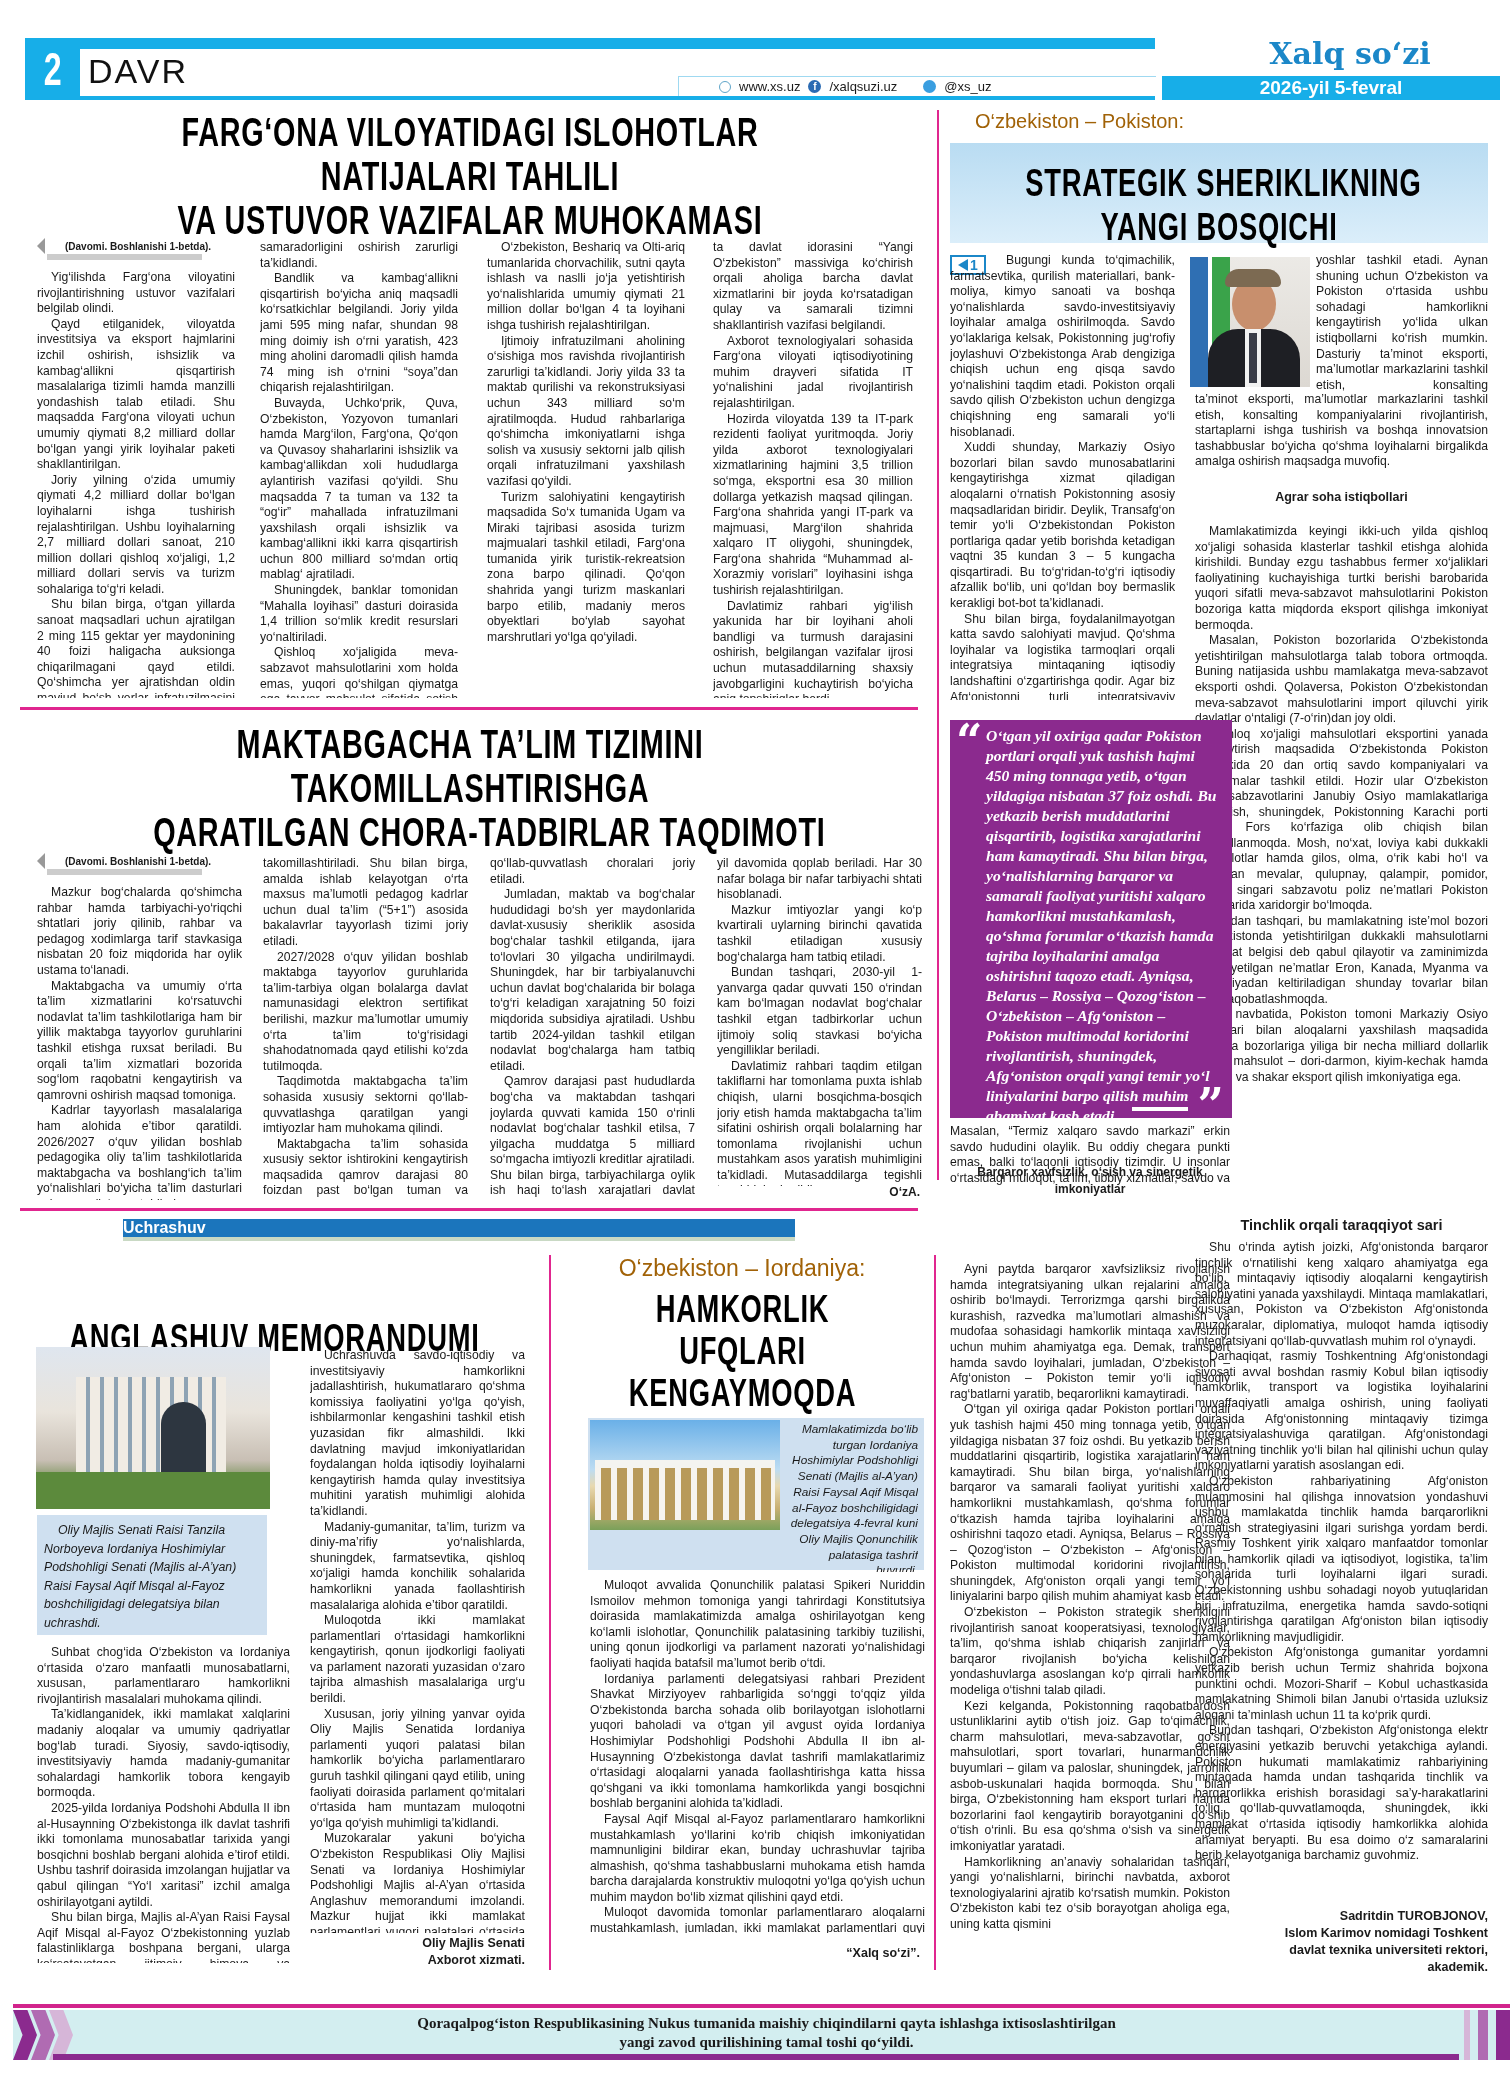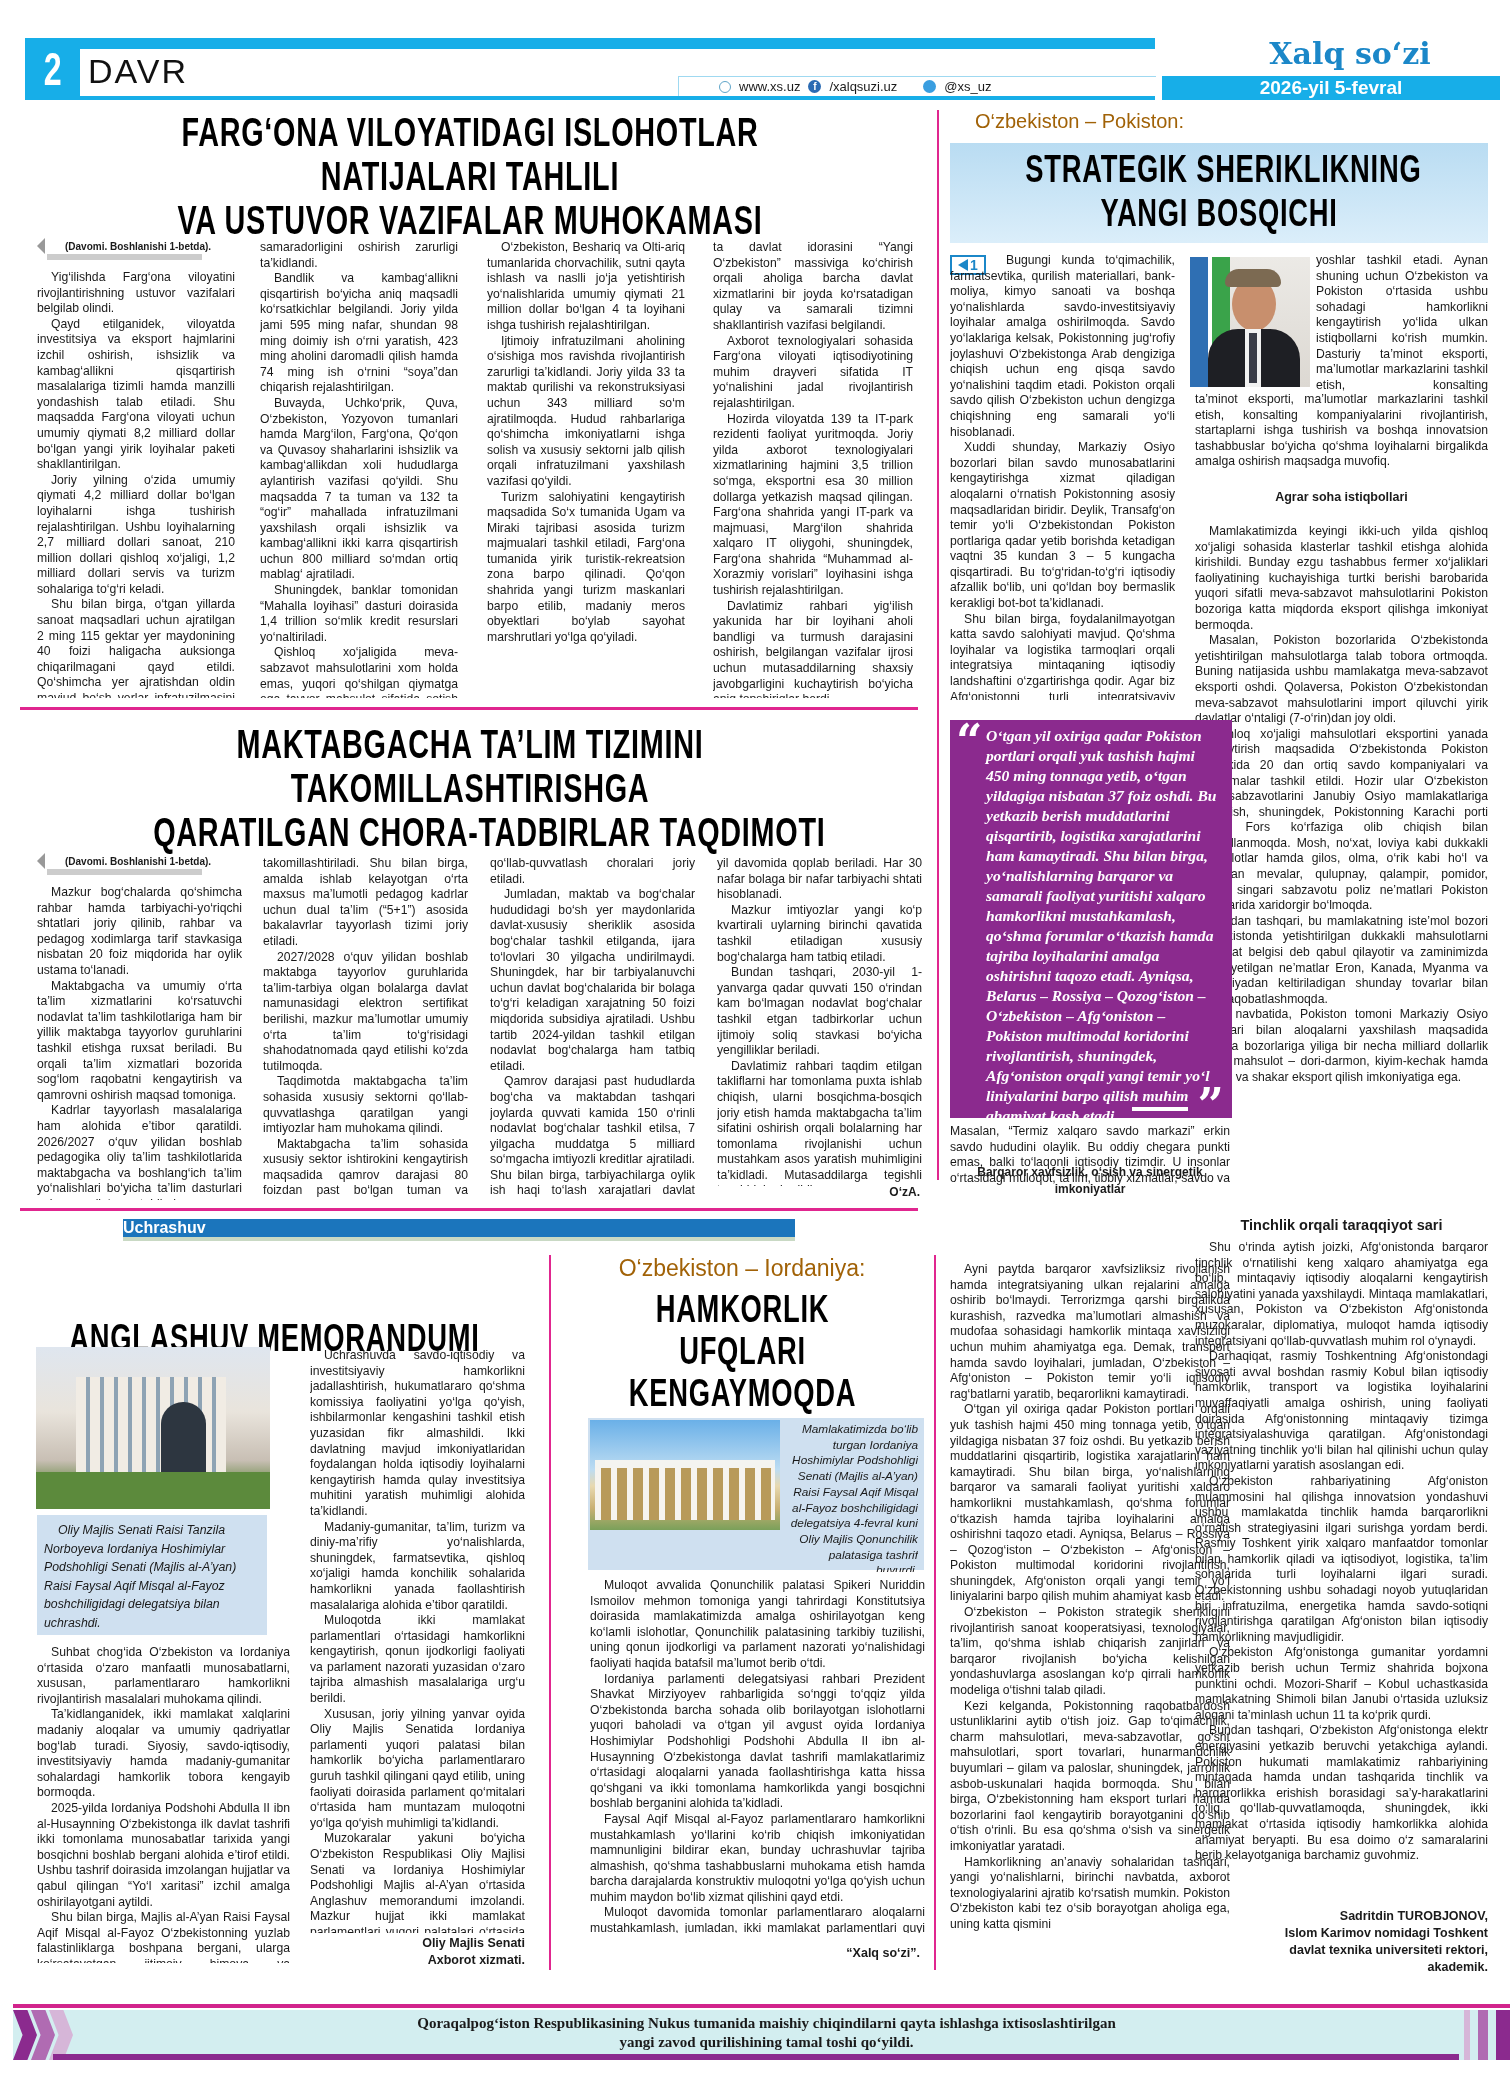--- a/index.html
+++ b/index.html
@@ -171,21 +171,21 @@
   <p>Iordaniya parlamenti delegatsiyasi rahbari Prezident Shavkat Mirziyoyev rahbarligida so‘nggi to‘qqiz yilda O‘zbekistonda barcha sohada olib borilayotgan islohotlarni yuqori baholadi va o‘tgan yil avgust oyida Iordaniya Hoshimiylar Podshohligi Podshohi Abdulla II ibn al-Husaynning O‘zbekistonga davlat tashrifi mamlakatlarimiz o‘rtasidagi aloqalarni yanada faollashtirishga katta hissa qo‘shgani va ikki tomonlama hamkorlikda yangi bosqichni boshlab berganini alohida ta’kidladi.</p>
   <p>Faysal Aqif Misqal al-Fayoz parlamentlararo hamkorlikni mustahkamlash yo‘llarini ko‘rib chiqish imkoniyatidan mamnunligini bildirar ekan, bunday uchrashuvlar tajriba almashish, qo‘shma tashabbuslarni muhokama etish hamda barcha darajalarda konstruktiv muloqotni yo‘lga qo‘yish uchun muhim maydon bo‘lib xizmat qilishini qayd etdi.</p>
   <p>Muloqot davomida tomonlar parlamentlararo aloqalarni mustahkamlash, jumladan, ikki mamlakat parlamentlari quyi palatalari vakillarining o‘zaro tashriflarini tashkil etish hamda qo‘mitalar o‘rtasidagi hamkorlikni kuchaytirish bo‘yicha kelishib oldi.</p>
 
 </div>
 <div class="abs sig" style="left:760px;top:1945px;width:160px">“Xalq so‘zi”.</div>
 <div class="abs vline-pink" style="left:934px;top:1255px;height:715px"></div>
 
 <div class="abs vline-pink" style="left:937px;top:110px;height:1070px"></div>
 <div class="abs kicker" style="left:975px;top:110px;font-size:20px">O‘zbekiston – Pokiston:</div>
-<div class="abs" style="left:950px;top:143px;width:538px;height:100px;background:linear-gradient(180deg,#b9dcf2 0%,#dbeefa 100%);padding-top:4px">
+<div class="abs" style="left:950px;top:143px;width:538px;height:100px;background:linear-gradient(180deg,#b9dcf2 0%,#dbeefa 100%);padding-top:18px">
   <div class="h-big cond" style="font-size:38px;line-height:44px">STRATEGIK SHERIKLIKNING</div>
   <div class="h-big cond" style="font-size:38px;line-height:44px">YANGI BOSQICHI</div>
 </div>
 <div class="abs" style="left:950px;top:255px;width:36px;height:20px;border:2px solid #1b87c8;display:flex;align-items:center;justify-content:center;gap:2px;background:#fff">
   <span style="width:0;height:0;border-top:6px solid transparent;border-bottom:6px solid transparent;border-right:10px solid #1b87c8"></span>
   <span style="font-weight:bold;color:#1b87c8;font-size:14px">1</span>
 </div>
 <div class="col" style="left:950px;top:253px;width:225px;height:447px">
   <p style="text-indent:56px">Bugungi kunda to‘qimachilik, farmatsevtika, qurilish materiallari, bank-moliya, kimyo sanoati va boshqa yo‘nalishlarda savdo-investitsiyaviy loyihalar amalga oshirilmoqda. Savdo yo‘laklariga kelsak, Pokistonning jug‘rofiy joylashuvi O‘zbekistonga Arab dengiziga chiqish uchun eng qisqa savdo yo‘nalishini taqdim etadi. Pokiston orqali savdo qilish O‘zbekiston uchun dengizga chiqishning eng samarali yo‘li hisoblanadi.</p>
   <p>Xuddi shunday, Markaziy Osiyo bozorlari bilan savdo munosabatlarini kengaytirishga xizmat qiladigan aloqalarni o‘rnatish Pokistonning asosiy maqsadlaridan biridir. Deylik, Transafg‘on temir yo‘li O‘zbekistondan Pokiston portlariga qadar yetib borishda ketadigan vaqtni 35 kundan 3 – 5 kungacha qisqartiradi. Bu to‘g‘ridan-to‘g‘ri iqtisodiy afzallik bo‘lib, uni qo‘ldan boy bermaslik kerakligi bot-bot ta’kidlanadi.</p>

